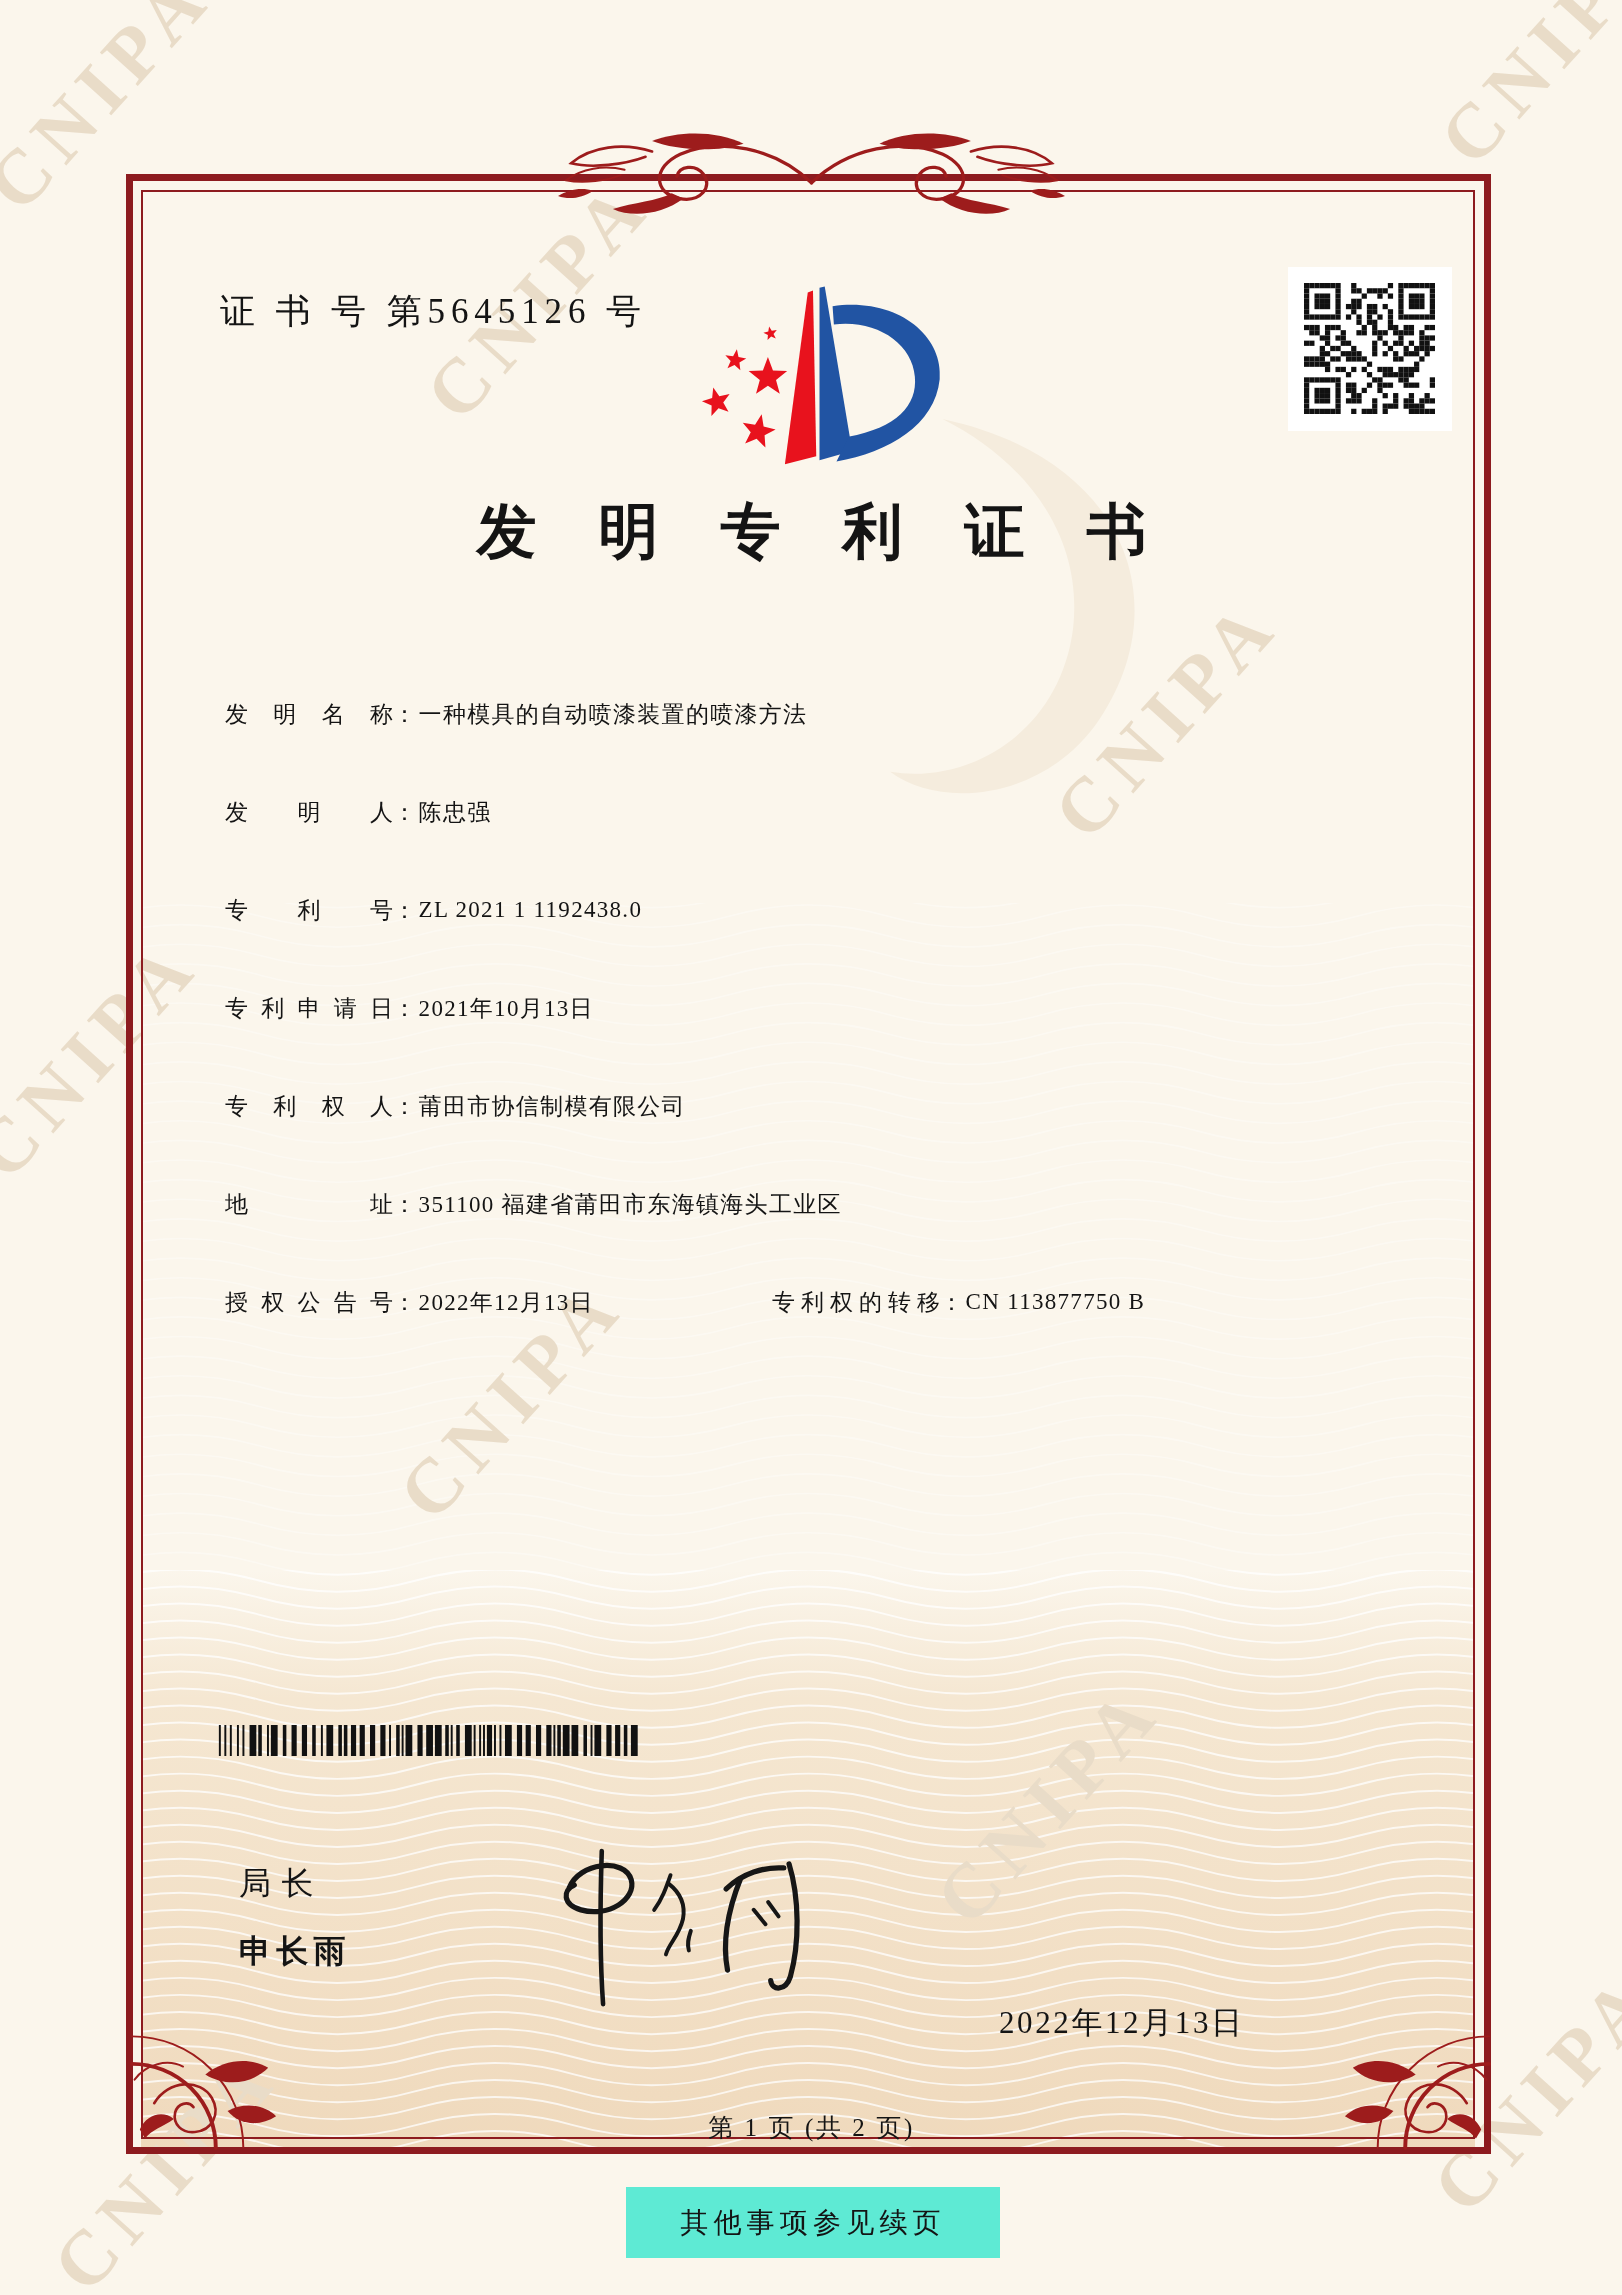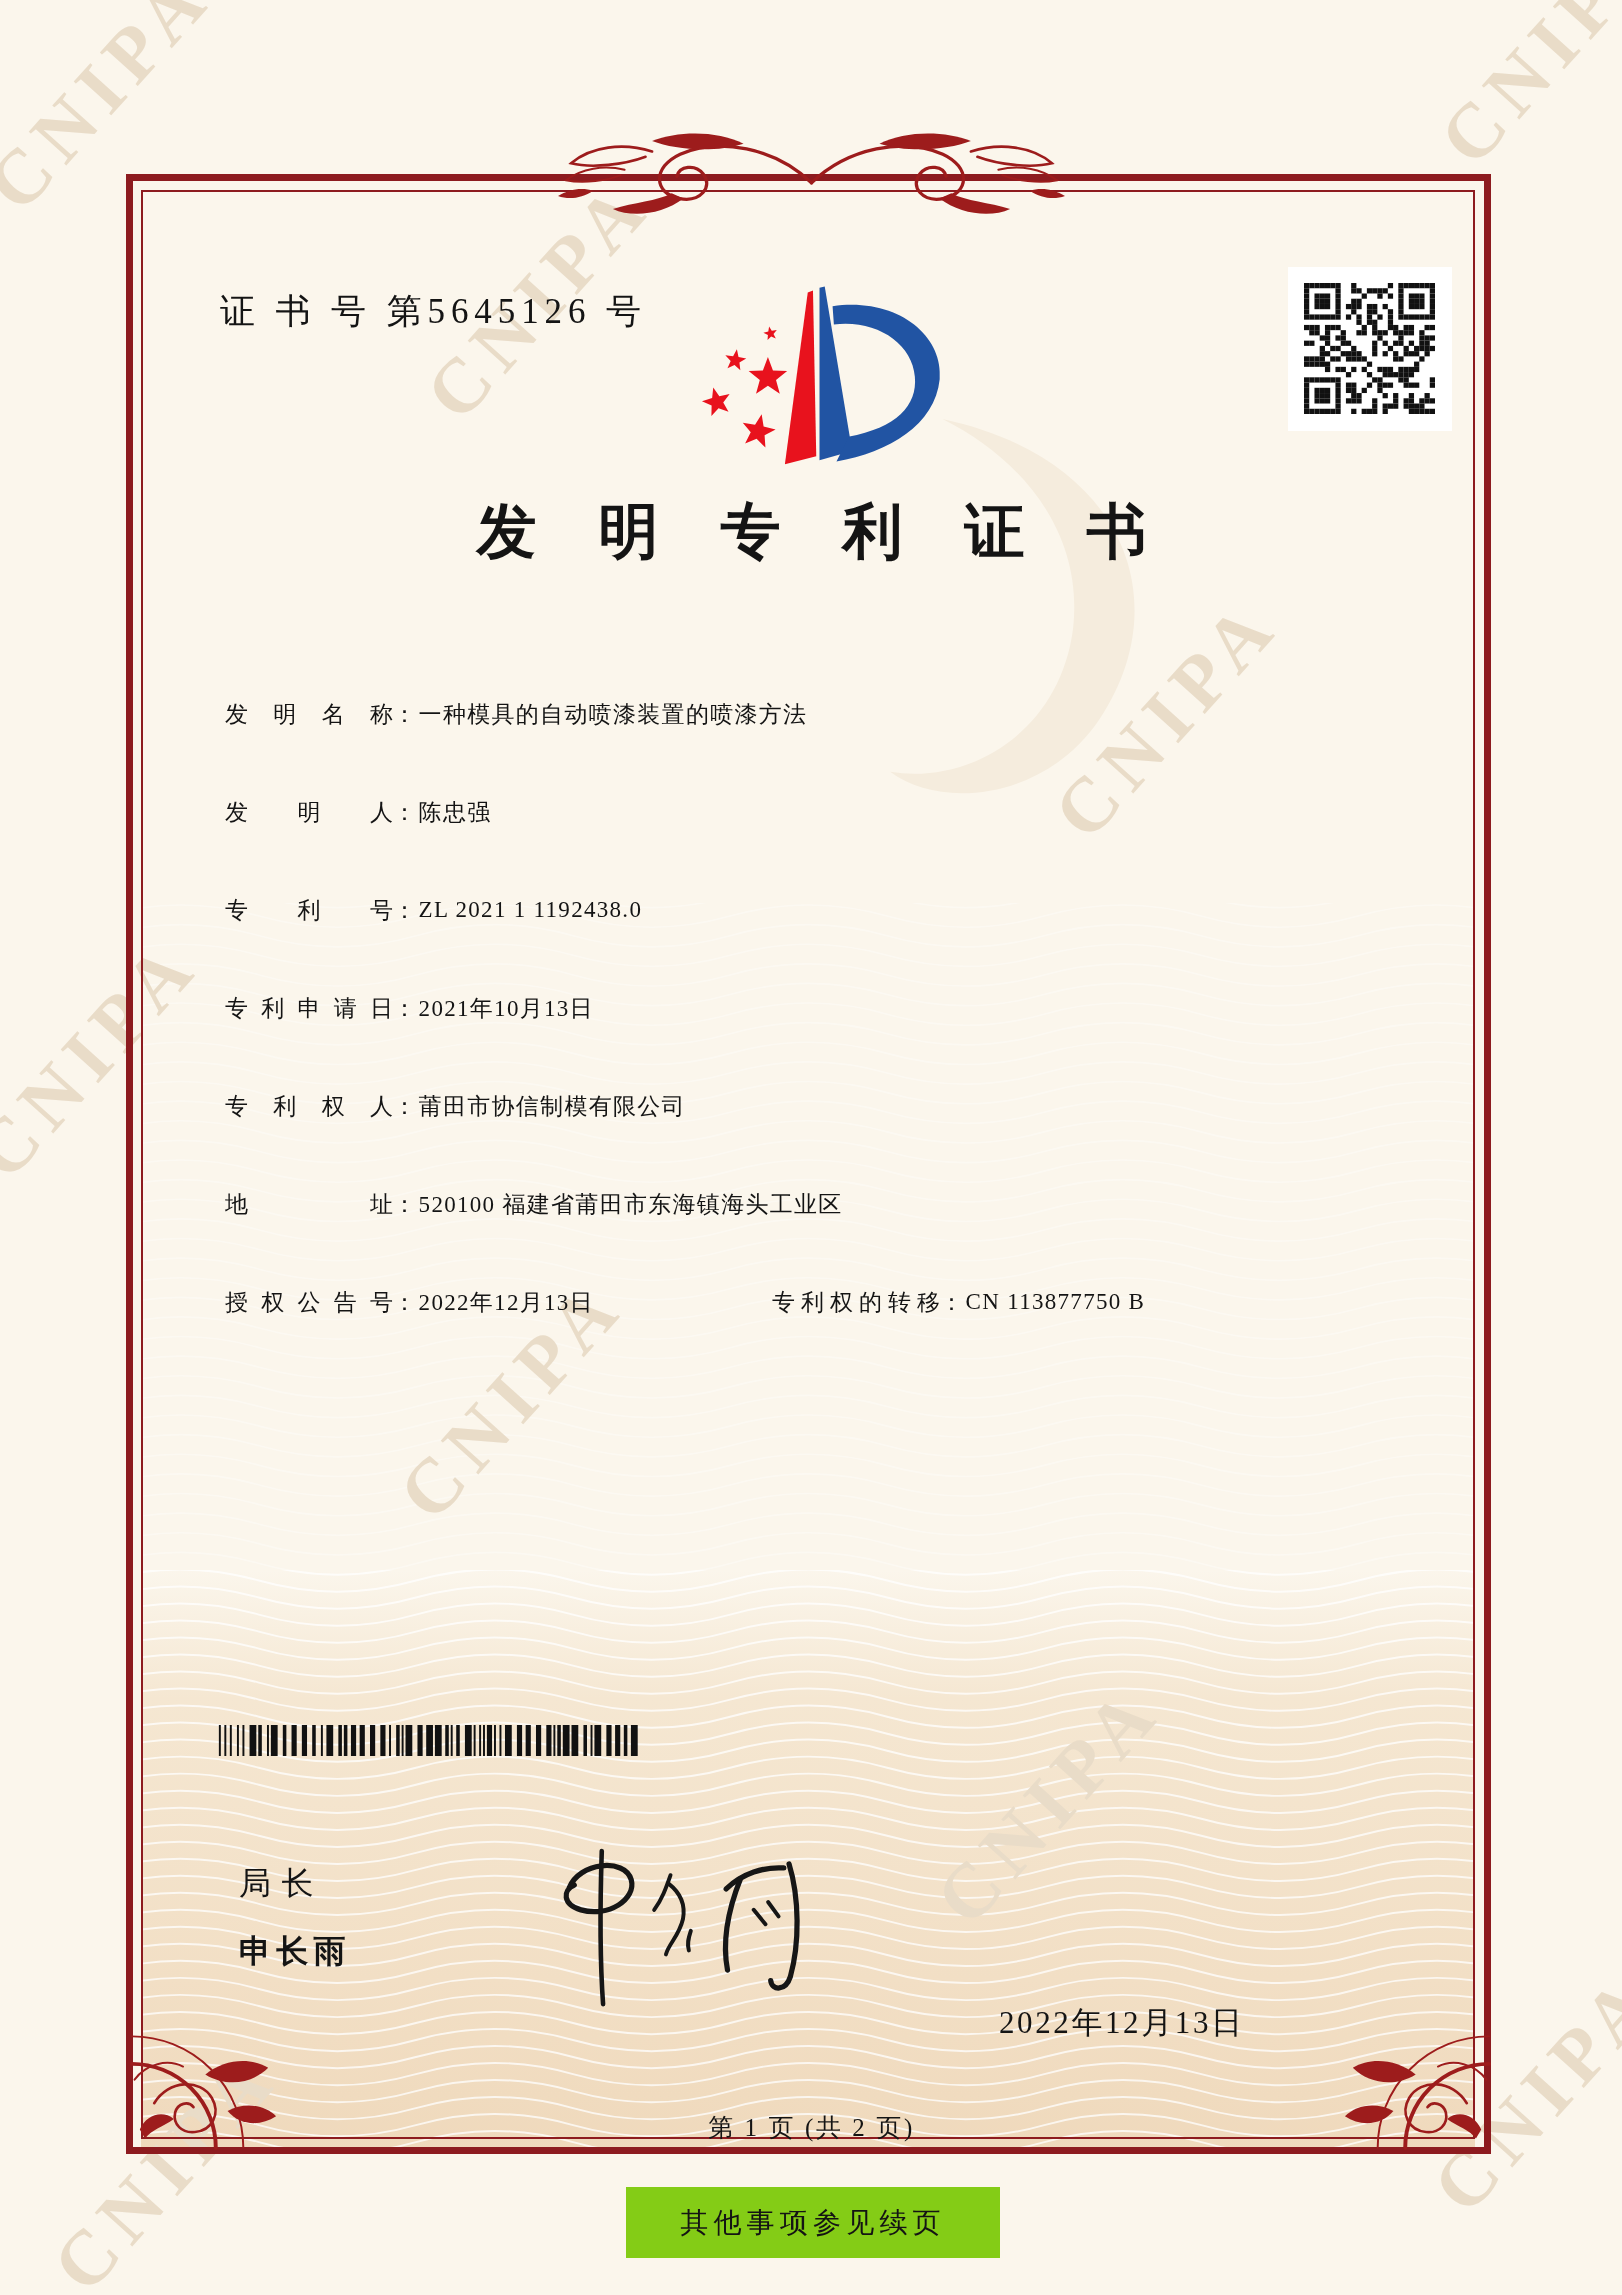--- a/index.html
+++ b/index.html
@@ -38,21 +38,21 @@
   .f-pair2{position:absolute;left:547px;display:flex;align-items:center;}
   #body-text{position:absolute;left:204px;top:1343px;width:1216px;z-index:5;}
   #body-text p{margin:0;font-size:29.4px;line-height:53px;text-indent:2em;text-align:justify;}
   #body-text p + p{margin-top:3.9px;}
   .barcode{position:absolute;left:216px;top:1725px;z-index:5;}
   .sig-title{position:absolute;left:239px;top:1862px;font-size:32px;font-weight:400;letter-spacing:10.5px;z-index:5;}
   .sig-name{position:absolute;left:239px;top:1930px;font-size:32px;font-weight:700;letter-spacing:5.2px;z-index:5;}
   .sig-script{position:absolute;left:497px;top:1826px;z-index:5;}
   .issue-date{position:absolute;left:999px;top:2002px;font-size:31px;letter-spacing:2.6px;z-index:5;}
   .page-info{position:absolute;left:0;top:2111px;width:100%;text-align:center;font-size:25px;letter-spacing:2.6px;z-index:5;}
-  .footer-box{position:absolute;left:626px;top:2187px;width:374px;height:71px;background:#84cc16;z-index:5;
+  .footer-box{position:absolute;left:626px;top:2187px;width:374px;height:71px;background:#5eead4;z-index:5;
      display:flex;align-items:center;justify-content:center;font-size:28px;letter-spacing:5.2px;}
 </style>
 </head>
 <body>
 
 <div id="page">
 
   <svg class="ghost-logo" viewBox="0 0 280 320">
     <path d="M60,10 C200,40 240,150 180,240 C140,300 60,310 20,280 C80,290 150,250 160,170 C168,96 120,40 60,10 Z" fill="#f5ecdd"></path>
   </svg>
@@ -516,21 +516,21 @@
         <span class="f-value">2021年10月13日</span>
       </div>
       <div class="f-row">
         <span class="f-label">专利权人</span>
         <span class="f-colon">：</span>
         <span class="f-value">莆田市协信制模有限公司</span>
       </div>
       <div class="f-row">
         <span class="f-label">地址</span>
         <span class="f-colon">：</span>
-        <span class="f-value">520100 福建省莆田市东海镇海头工业区</span>
+        <span class="f-value">351100 福建省莆田市东海镇海头工业区</span>
       </div>
       <div class="f-row">
         <span class="f-label">授权公告号</span>
         <span class="f-colon">：</span>
         <span class="f-value">2022年12月13日</span>
         <span class="f-pair2">
           <span class="f-label">专利权的转移</span>
           <span class="f-colon">：</span>
           <span class="f-value">CN 113877750 B</span>
         </span>

